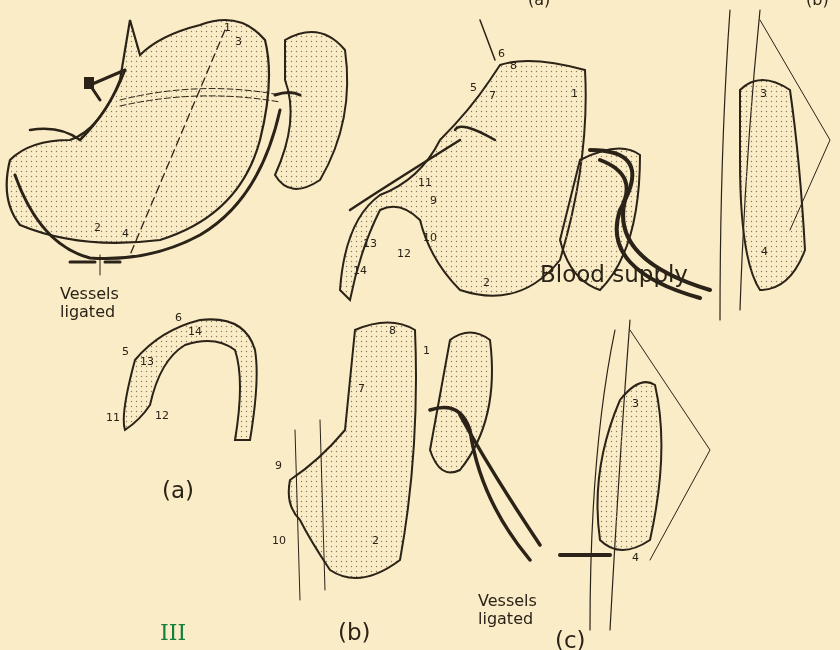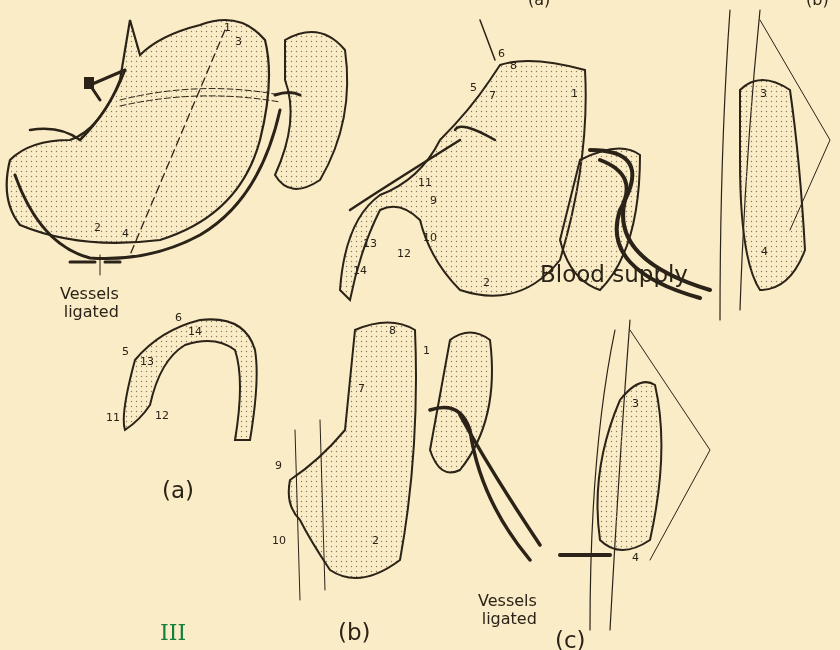--- a/index.html
+++ b/index.html
@@ -6,21 +6,21 @@
     body {
       width: 840px; height: 650px; overflow: hidden;
       background: #f9ecc6;
       font-family: "DejaVu Sans", sans-serif;
       color: #2b2218;
       position: relative;
     }
     svg.fig { position: absolute; left: 0; top: 0; }
     .lbl { position: absolute; font-size: 11px; color: #2b2218; line-height: 1; }
     .cap { position: absolute; font-size: 23px; color: #2b2218; line-height: 1.1; }
-    .cap-sm { position: absolute; font-size: 16px; color: #2b2218; line-height: 1.1; text-align: right; }
+    .cap-sm { position: absolute; font-size: 16px; color: #2b2218; line-height: 1.1; text-align: left; }
     .roman { position: absolute; font-family: "DejaVu Serif", serif; font-size: 22px; color: #15803d; }
     .top-cut { position: absolute; font-size: 16px; color: #2b2218; top: -10px; }
   </style>
 </head>
 <body>
 
 <svg class="fig" width="840" height="650" viewBox="0 0 840 650">
   <defs>
     <pattern id="dots" width="5" height="5" patternUnits="userSpaceOnUse">
       <circle cx="1.5" cy="1.5" r="0.7" fill="#8a7a5a"></circle>

